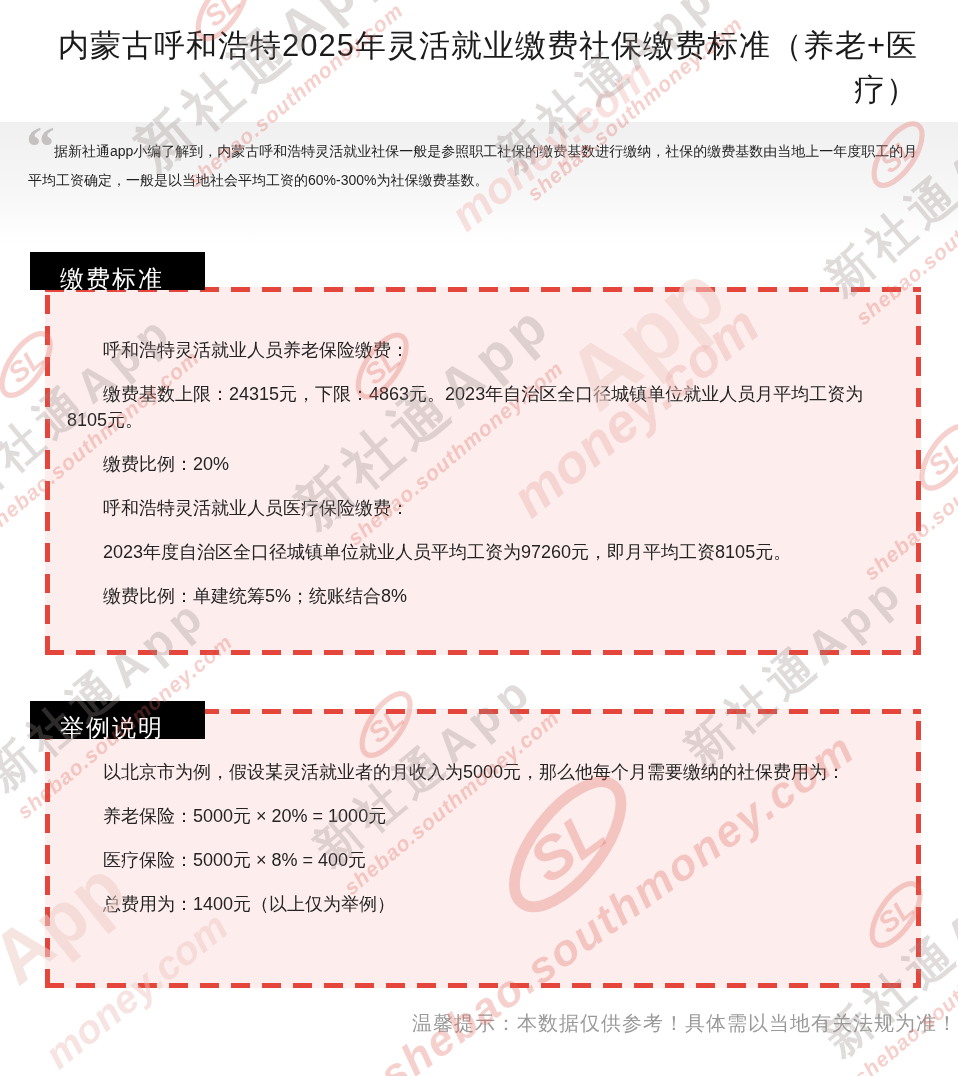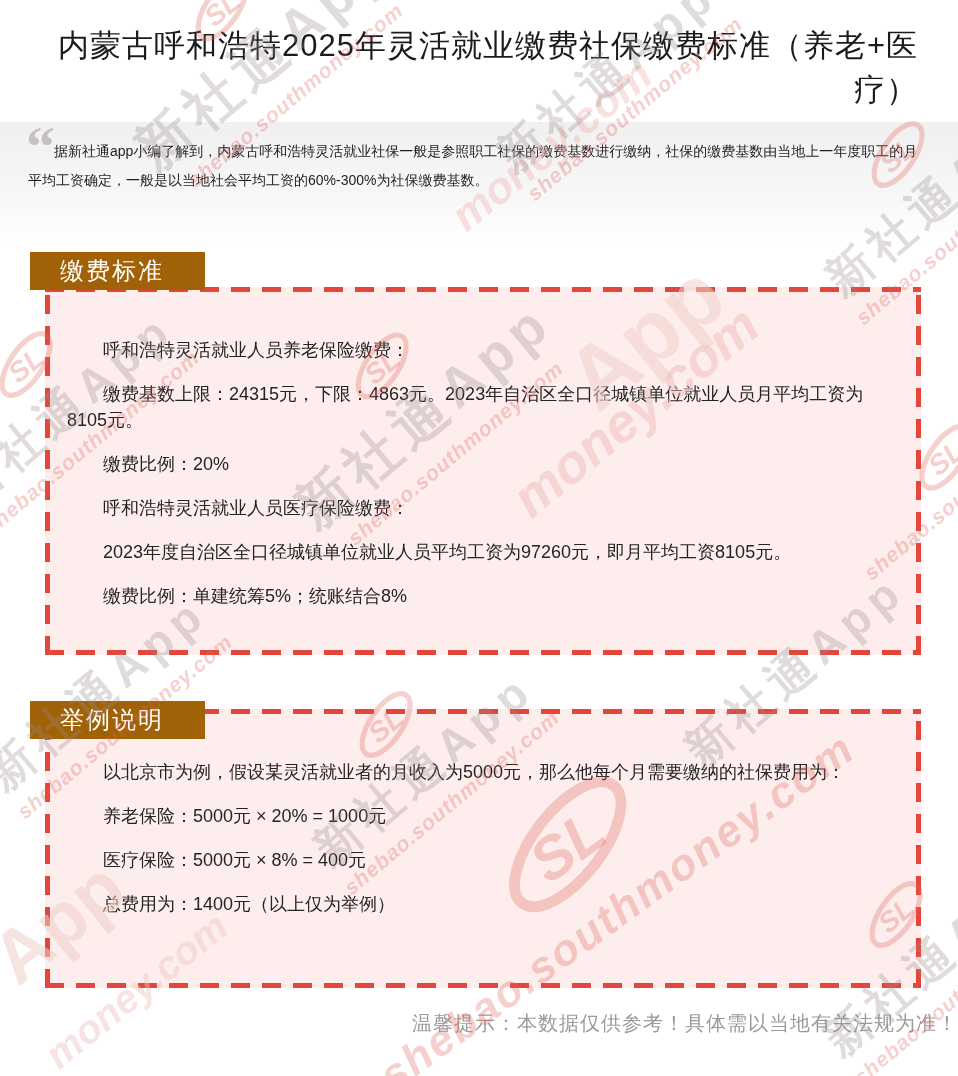--- a/index.html
+++ b/index.html
@@ -22,22 +22,22 @@
     color:#c6c1c1;font-weight:bold;
     font-family:"Liberation Serif","DejaVu Serif",serif;
   }
   .intro p{
     margin:0;padding:15px 30px 0 28px;text-indent:26px;
     font-size:14px;line-height:29px;color:#1f1f1f;
   }
   
   .tab{
     position:absolute;left:30px;height:38px;min-width:175px;box-sizing:border-box;
-    background:#a16207;color:#ffffff;z-index:3;
-    font-size:24px;line-height:38px;padding:0 22px 0 30px;letter-spacing:2px;
+    background:#000000;color:#ffffff;z-index:3;
+    font-size:24px;line-height:38px;padding:8px 22px 0 30px;letter-spacing:2px;
   }
   .tab1{top:252px;}
   .tab2{top:701px;}
   
   .box{
     position:absolute;left:45px;width:876px;box-sizing:border-box;z-index:2;
     background:#fdeeed;padding:50px 40px 18px 22px;
   }
   .box::before{
     content:"";position:absolute;inset:0;pointer-events:none;

